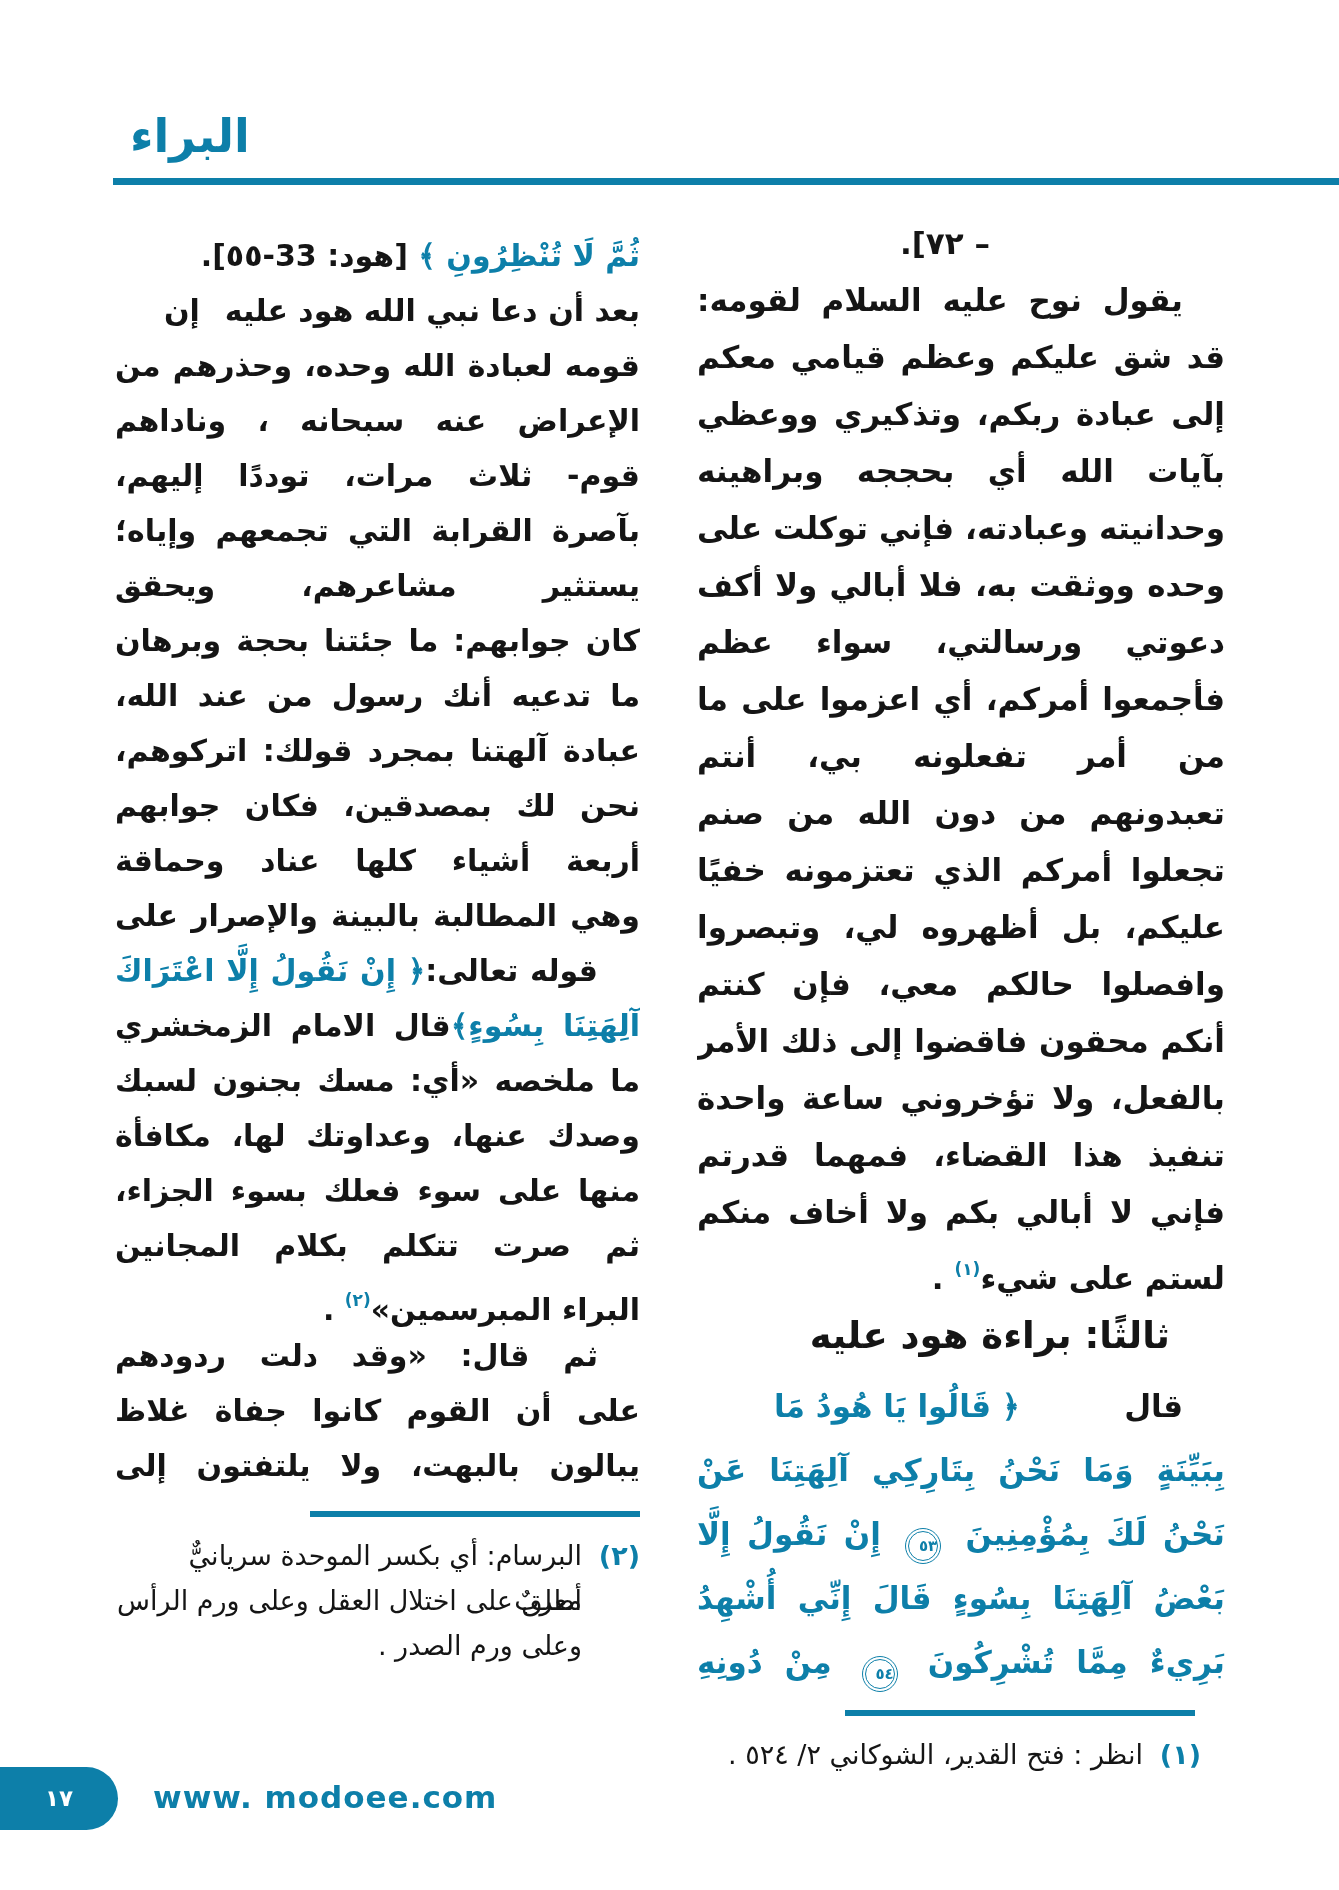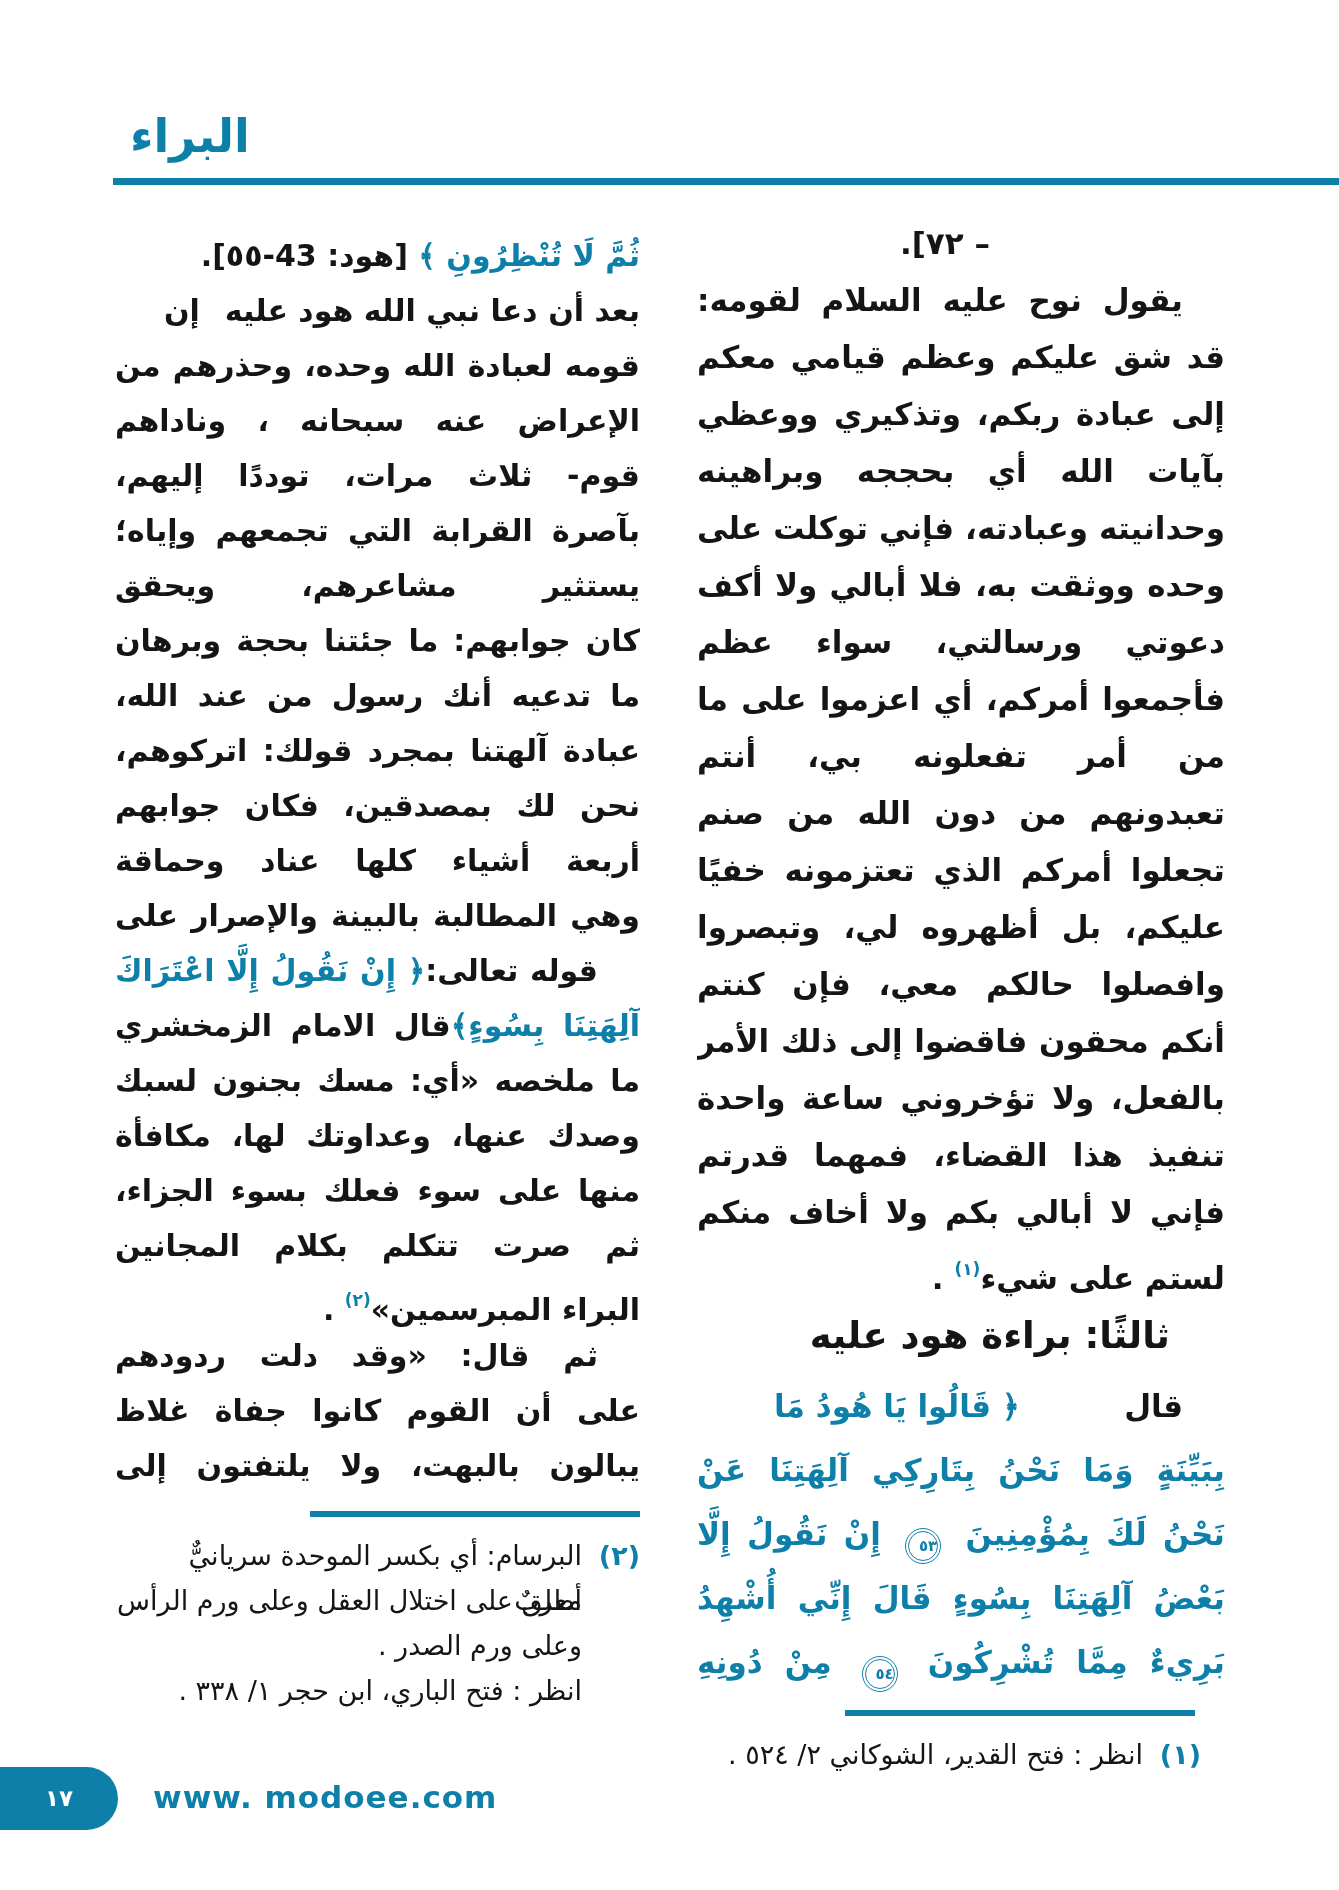--- a/index.html
+++ b/index.html
@@ -105,21 +105,21 @@
           <div class="fn-marker">(١)</div>
           <div class="fn-lines">
             <div class="fn-line">انظر : فتح القدير، الشوكاني ٢/ ٥٢٤ .</div>
           </div>
         </div>
       </div>
   </div>
 
   <div class="col col-left">
     <div>
-        <div class="line end"><span class="q">ثُمَّ لَا تُنْظِرُونِ </span><span class="orn">﴾</span><span class="b"> [هود: 43-٥٥].</span></div>
+        <div class="line end"><span class="q">ثُمَّ لَا تُنْظِرُونِ </span><span class="orn">﴾</span><span class="b"> [هود: 33-٥٥].</span></div>
         <div class="line fx">
           <span class="b">بعد أن دعا نبي الله هود عليه السلام</span>
           <span class="b">إن كان</span>
         </div>
         <div class="line"><span class="b">قومه لعبادة الله وحده، وحذرهم من</span></div>
         <div class="line"><span class="b">الإعراض عنه سبحانه ، وناداهم بلفظ: -يا</span></div>
         <div class="line"><span class="b">قوم- ثلاث مرات، توددًا إليهم، وتذكيرًا لهم</span></div>
         <div class="line"><span class="b">بآصرة القرابة التي تجمعهم وإياه؛ لعل ذلك</span></div>
         <div class="line"><span class="b">يستثير مشاعرهم، ويحقق اطمئنانهم إليه،</span></div>
         <div class="line"><span class="b">كان جوابهم: ما جئتنا بحجة وبرهان على</span></div>
@@ -140,21 +140,20 @@
         <div class="line"><span class="b">يبالون بالبهت، ولا يلتفتون إلى النصح، ولا</span></div>
       </div>
     <div class="sep sep-l"></div>
     <div>
         <div class="fn">
           <div class="fn-marker">(٢)</div>
           <div class="fn-lines">
             <div class="fn-line">البرسام: أي بكسر الموحدة سريانيٌّ معربٌ</div>
             <div class="fn-line">أطلق على اختلال العقل وعلى ورم الرأس</div>
             <div class="fn-line">وعلى ورم الصدر .</div>
-            <div class="fn-line">انظر : فتح الباري، ابن حجر ١/ ٣٣٨ .</div>
           </div>
         </div>
       </div>
   </div>
 
   <div class="page-pill">
     <span>١٧</span>
   </div>
   <div class="website">www. modoee.com</div>
 

